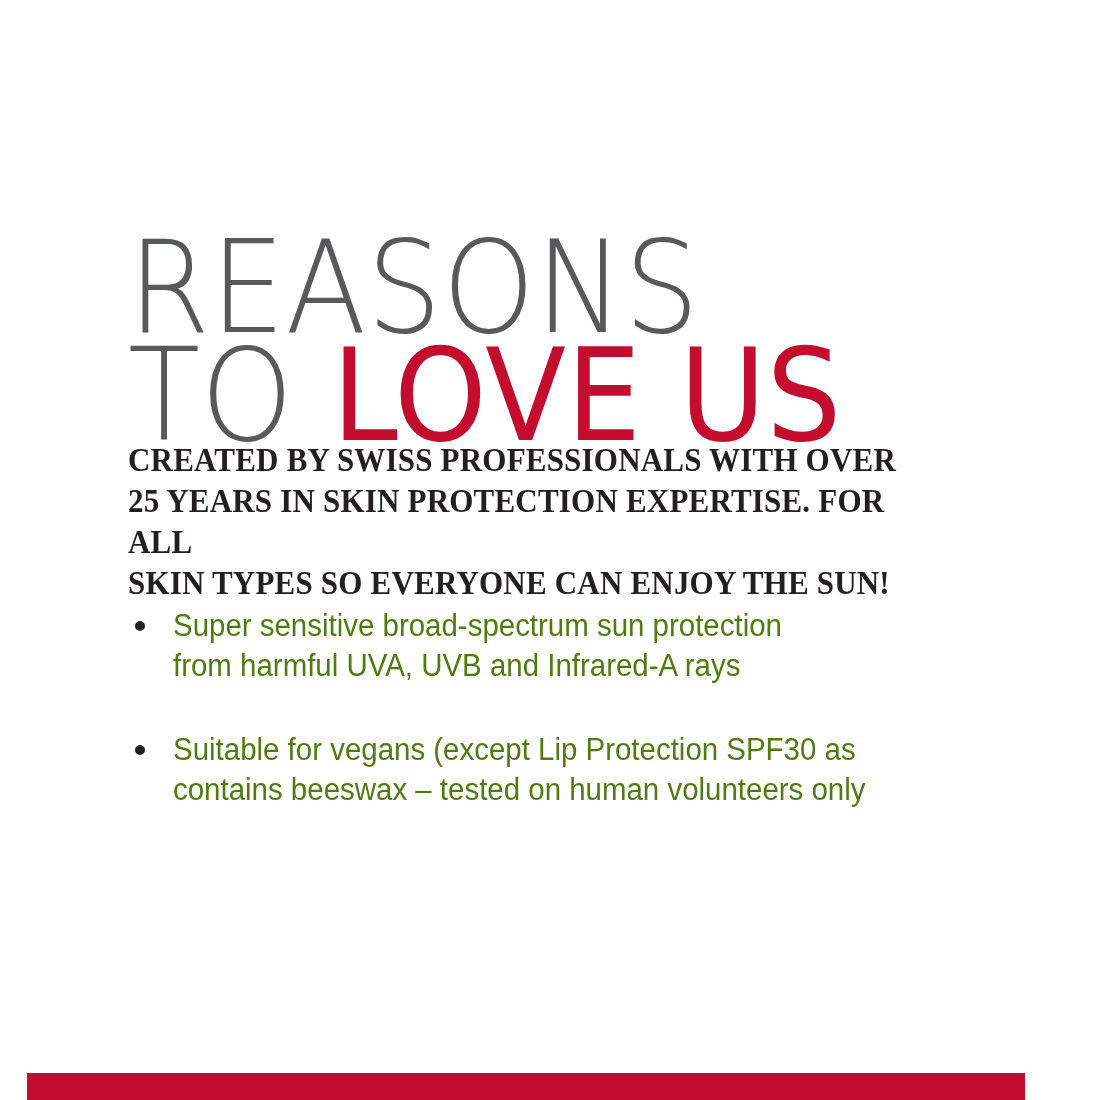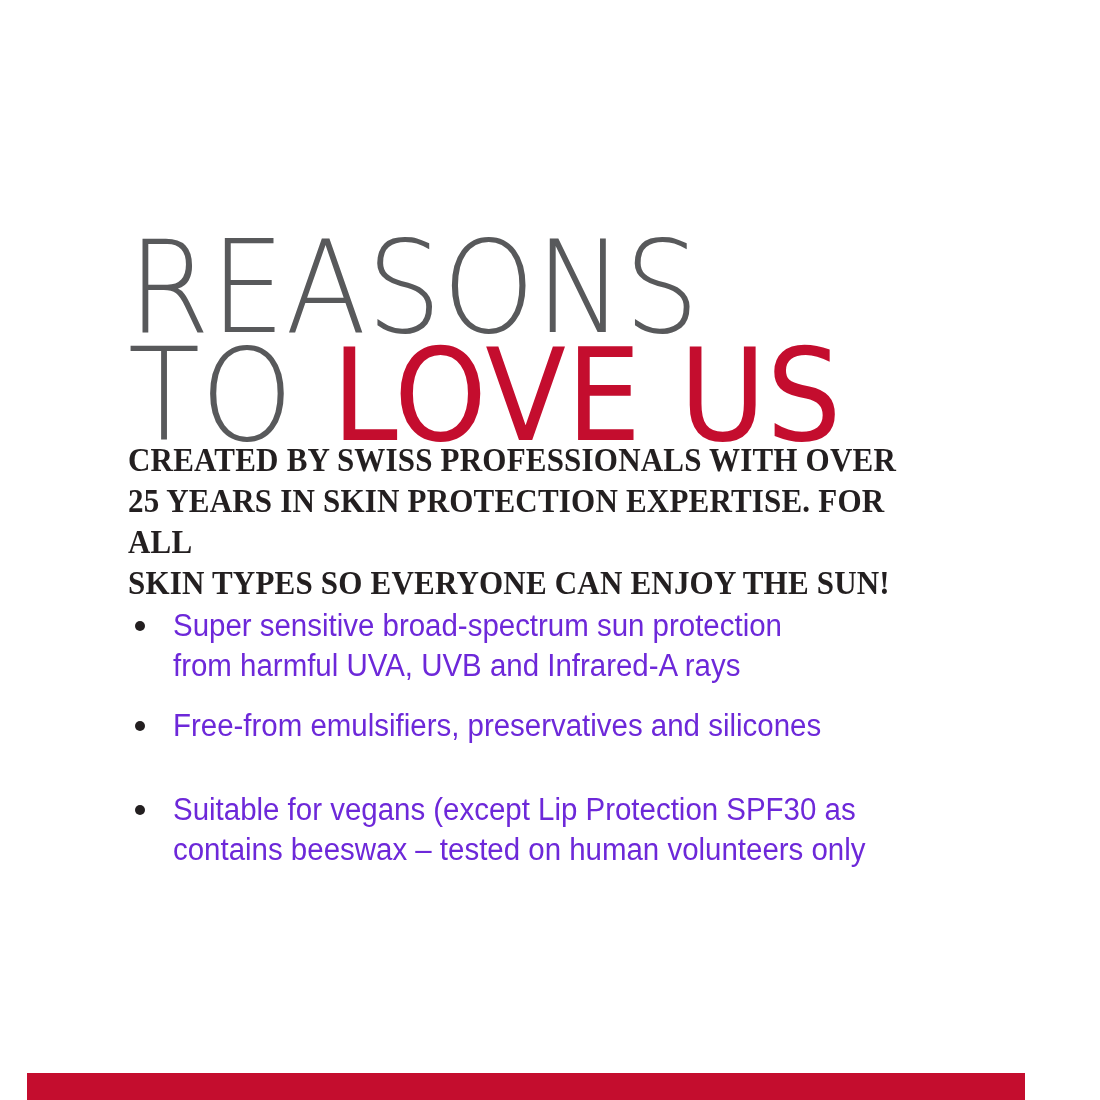--- a/index.html
+++ b/index.html
@@ -91,21 +91,21 @@
     padding: 0;
   }
   .bullet-item {
     position: relative;
     padding-left: 45px;
     margin-bottom: 20px;
     font-family: "Liberation Sans Narrow", "Liberation Sans", sans-serif;
     font-weight: 400;
     font-size: 31px;
     line-height: 40px;
-    color: #6d28d9;
+    color: #4d7c0f;
   }
   .bullet-item:last-child { margin-bottom: 0; margin-top: 44px; }
 
   .bullet-dot {
     position: absolute;
     left: 7px;
     top: 15px;
     width: 10px;
     height: 10px;
     border-radius: 50%;
@@ -141,25 +141,19 @@
     <li class="bullet-item">
       <span class="bullet-dot"></span>
       <span class="bullet-text">
         <span class="line">Super sensitive broad-spectrum sun protection</span>
         <span class="line">from harmful UVA, UVB and Infrared-A rays</span>
       </span>
     </li>
     <li class="bullet-item">
       <span class="bullet-dot"></span>
       <span class="bullet-text">
-        <span class="line">Free-from emulsifiers, preservatives and silicones</span>
-      </span>
-    </li>
-    <li class="bullet-item">
-      <span class="bullet-dot"></span>
-      <span class="bullet-text">
         <span class="line">Suitable for vegans (except Lip Protection SPF30 as</span>
         <span class="line">contains beeswax – tested on human volunteers only</span>
       </span>
     </li>
   </ul>
 
 </div>
 
 </body></html>

